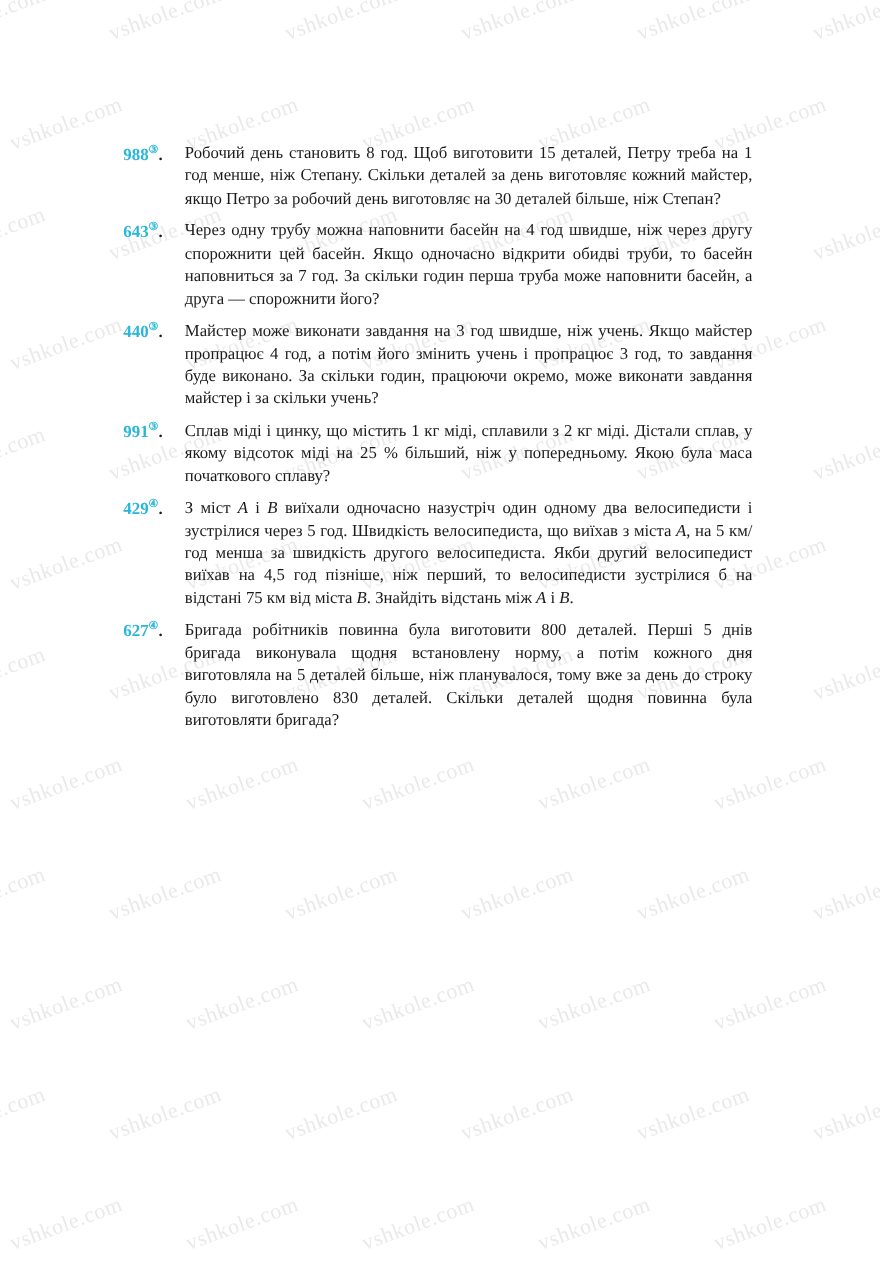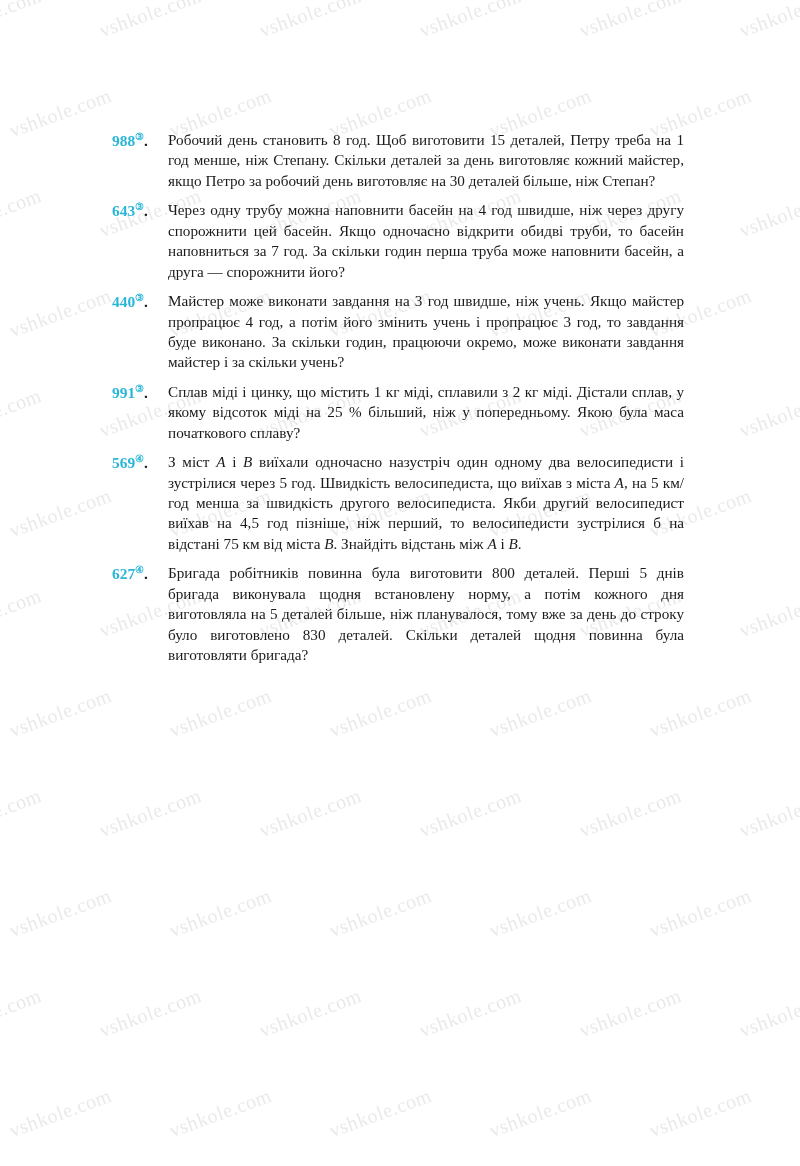--- a/index.html
+++ b/index.html
@@ -175,21 +175,21 @@
       <span class="ex-num"><span>440</span><span class="star">③</span><span class="dot">.</span></span>
       <span class="ex-text">Майстер може виконати завдання на 3 год швидше, ніж учень. Якщо майстер пропрацює 4 год, а потім його змінить учень і пропрацює 3 год, то завдання буде виконано. За скільки годин, працюючи окремо, може виконати завдання майстер і за скільки учень?</span>
     </div>
 
     <div class="exercise">
       <span class="ex-num"><span>991</span><span class="star">③</span><span class="dot">.</span></span>
       <span class="ex-text">Сплав міді і цинку, що містить 1 кг міді, сплавили з 2 кг міді. Дістали сплав, у якому відсоток міді на 25 % більший, ніж у попередньому. Якою була маса початкового сплаву?</span>
     </div>
 
     <div class="exercise">
-      <span class="ex-num"><span>569</span><span class="star">④</span><span class="dot">.</span></span>
+      <span class="ex-num"><span>429</span><span class="star">④</span><span class="dot">.</span></span>
       <span class="ex-text">З міст <i>A</i> і <i>B</i> виїхали одночасно назустріч один одному два велосипедисти і зустрілися через 5 год. Швидкість велосипедиста, що виїхав з міста <i>A</i>, на 5 км/год менша за швидкість другого велосипедиста. Якби другий велосипедист виїхав на 4,5 год пізніше, ніж перший, то велосипедисти зустрілися б на відстані 75 км від міста <i>B</i>. Знайдіть відстань між <i>A</i> і <i>B</i>.</span>
     </div>
 
     <div class="exercise">
       <span class="ex-num"><span>627</span><span class="star">④</span><span class="dot">.</span></span>
       <span class="ex-text">Бригада робітників повинна була виготовити 800 деталей. Перші 5 днів бригада виконувала щодня встановлену норму, а потім кожного дня виготовляла на 5 деталей більше, ніж планувалося, тому вже за день до строку було виготовлено 830 деталей. Скільки деталей щодня повинна була виготовляти бригада?</span>
     </div>
 
   </div>
 </div>

